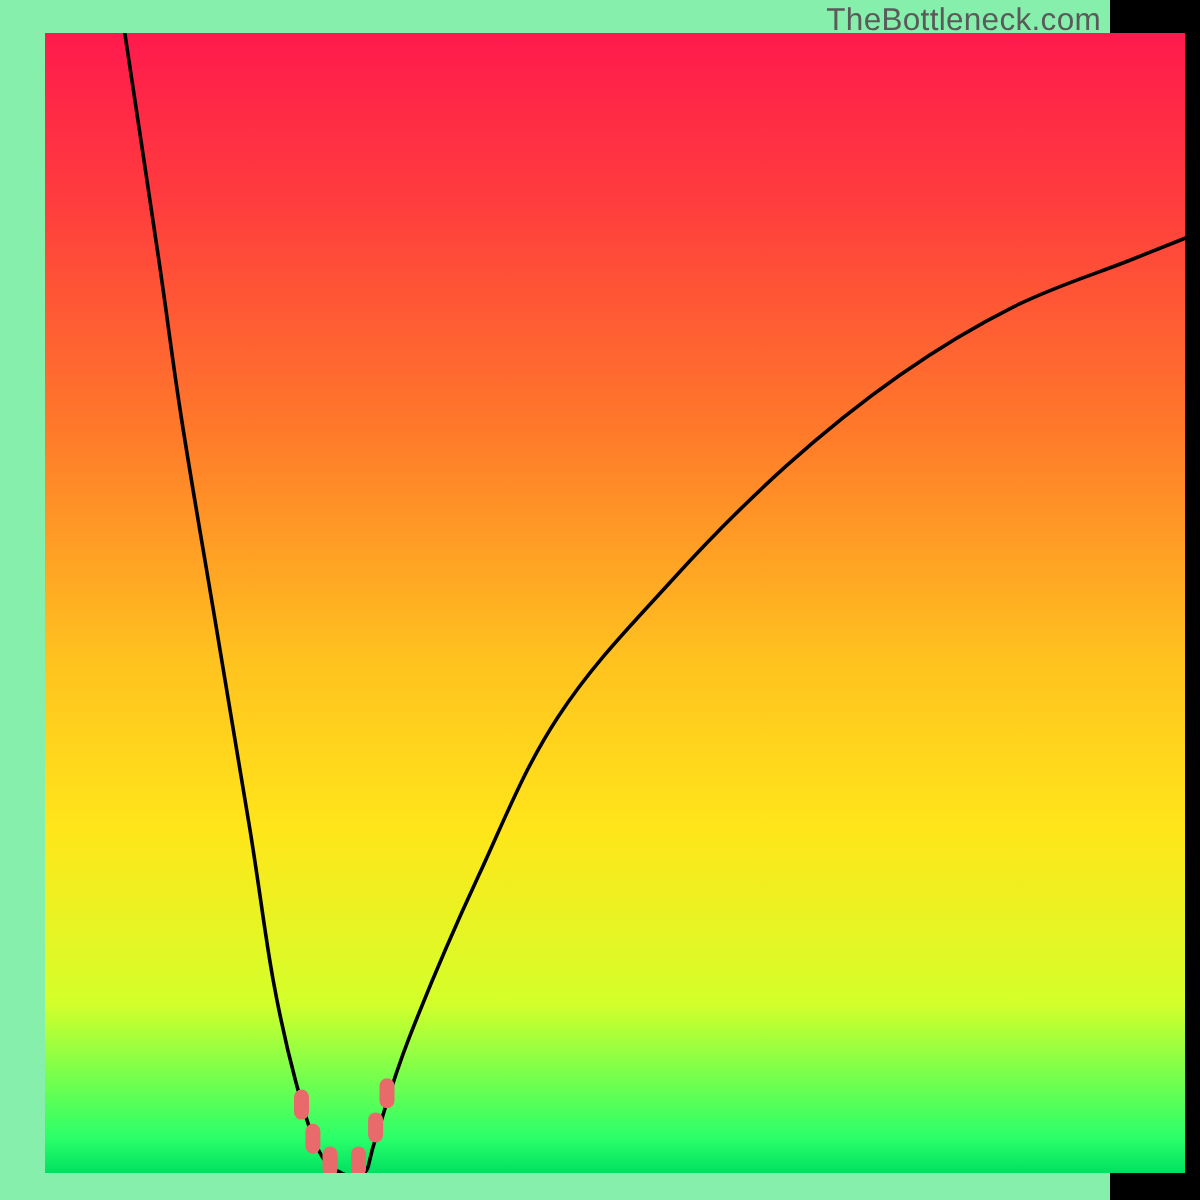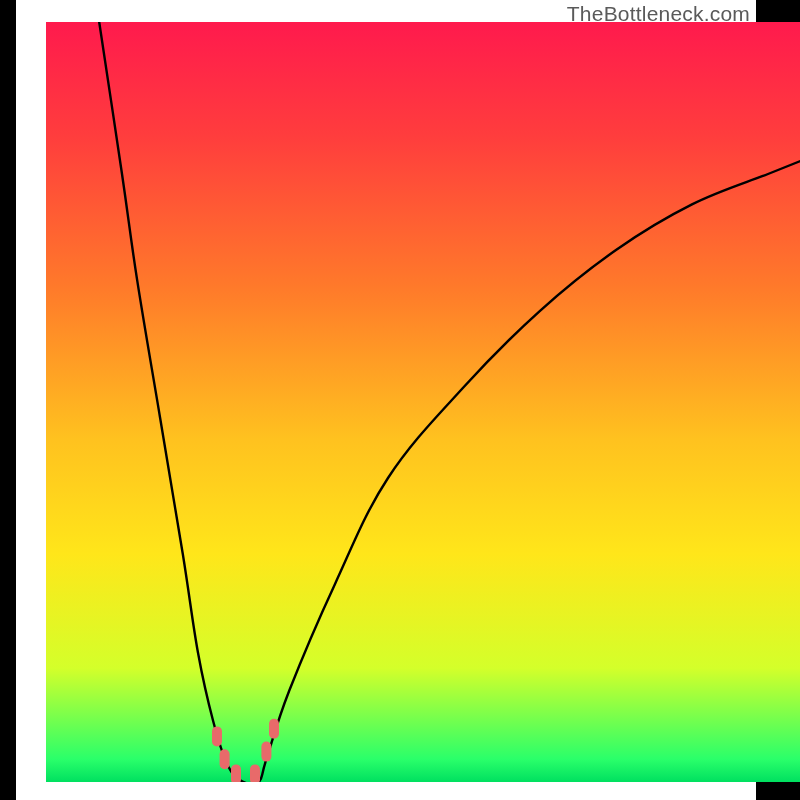--- a/index.html
+++ b/index.html
@@ -5,25 +5,25 @@
   html, body {
     margin: 0;
     padding: 0;
     width: 800px;
     height: 800px;
     background: #000;
     overflow: hidden;
   }
   .frame {
     position: absolute;
-    left: 16px;
+    left: 0;
     top: 0;
     width: 740px;
     height: 800px;
-    background: #ffffff;
+    background: #86efac;
   }
   .plot {
     position: absolute;
     left: 30px;
     top: 22px;
     width: 760px;
     height: 760px;
     background: linear-gradient(
       to bottom,
       #ff1a4d 0%,

